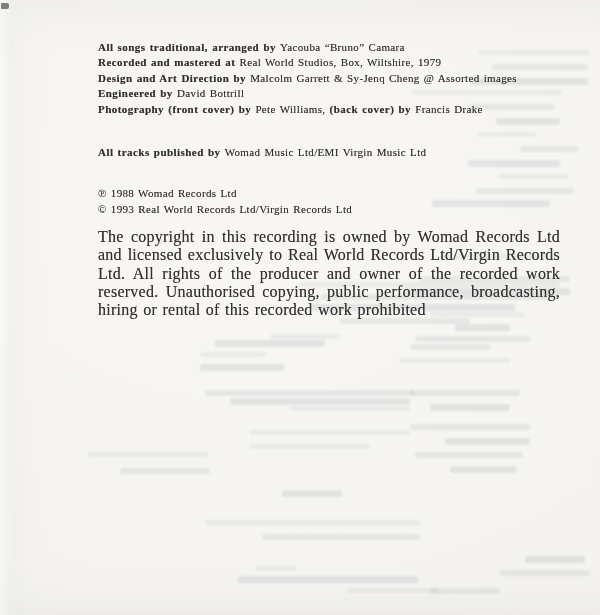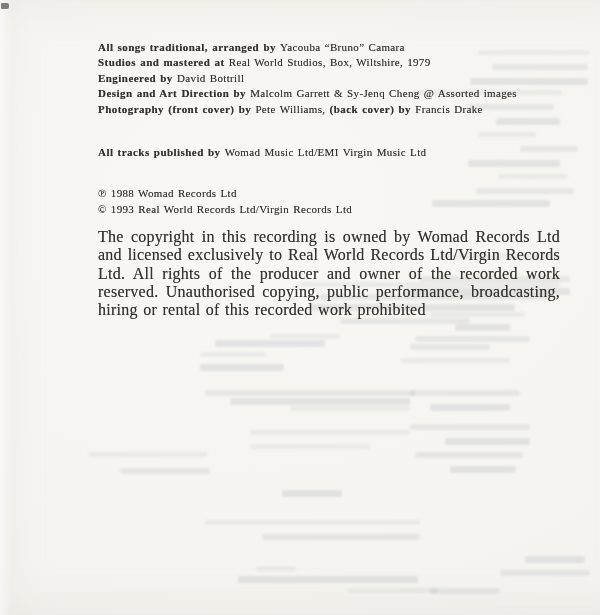--- a/index.html
+++ b/index.html
@@ -104,23 +104,23 @@
       <div class="ghost" style="left: 238px; top: 576px; width: 180px; height: 7px; opacity: 0.26;"></div>
       <div class="ghost" style="left: 348px; top: 588px; width: 90px; height: 5px; opacity: 0.16;"></div>
       <div class="ghost" style="left: 430px; top: 588px; width: 70px; height: 6px; opacity: 0.21;"></div>
     </div>
 
   <div class="speck"></div>
 
   <div class="content">
     <div id="credit-lines">
         <div class="line"><span class="b">All songs traditional, arranged by </span><span>Yacouba “Bruno” Camara</span></div>
-        <div class="line"><span class="b">Studios and mastered at </span><span>Real World Studios, Box, Wiltshire, 1979</span></div>
+        <div class="line"><span class="b">Recorded and mastered at </span><span>Real World Studios, Box, Wiltshire, 1979</span></div>
+        <div class="line"><span class="b">Design and Art Direction by </span><span>Malcolm Garrett &amp; Sy-Jenq Cheng @ Assorted images</span></div>
         <div class="line"><span class="b">Engineered by </span><span>David Bottrill</span></div>
-        <div class="line"><span class="b">Design and Art Direction by </span><span>Malcolm Garrett &amp; Sy-Jenq Cheng @ Assorted images</span></div>
         <div class="line"><span class="b">Photography (front cover) by </span><span>Pete Williams, </span><span class="b">(back cover) by </span><span>Francis Drake</span></div>
       </div>
     <div id="published-line">
         <div class="line"><span class="b">All tracks published by </span><span>Womad Music Ltd/EMI Virgin Music Ltd</span></div>
       </div>
     <div id="rights-lines">
         <div class="line"><span>℗ 1988 Womad Records Ltd</span></div>
         <div class="line"><span>© 1993 Real World Records Ltd/Virgin Records Ltd</span></div>
       </div>
     <p id="legal-para">The copyright in this recording is owned by Womad Records Ltd and licensed exclusively to Real World Records Ltd/Virgin Records Ltd. All rights of the producer and owner of the recorded work reserved. Unauthorised copying, public performance, broadcasting, hiring or rental of this recorded work prohibited</p>

